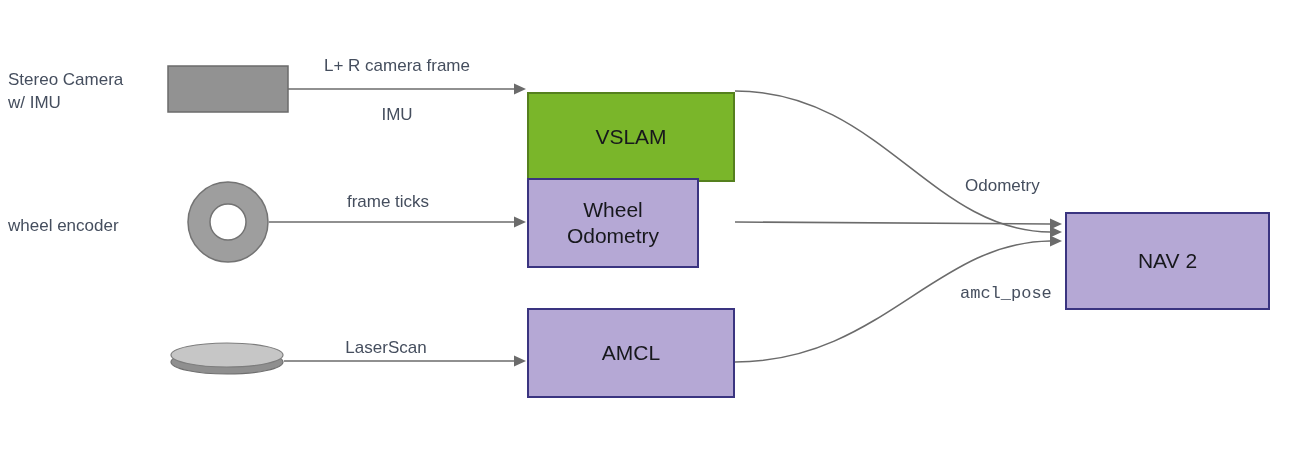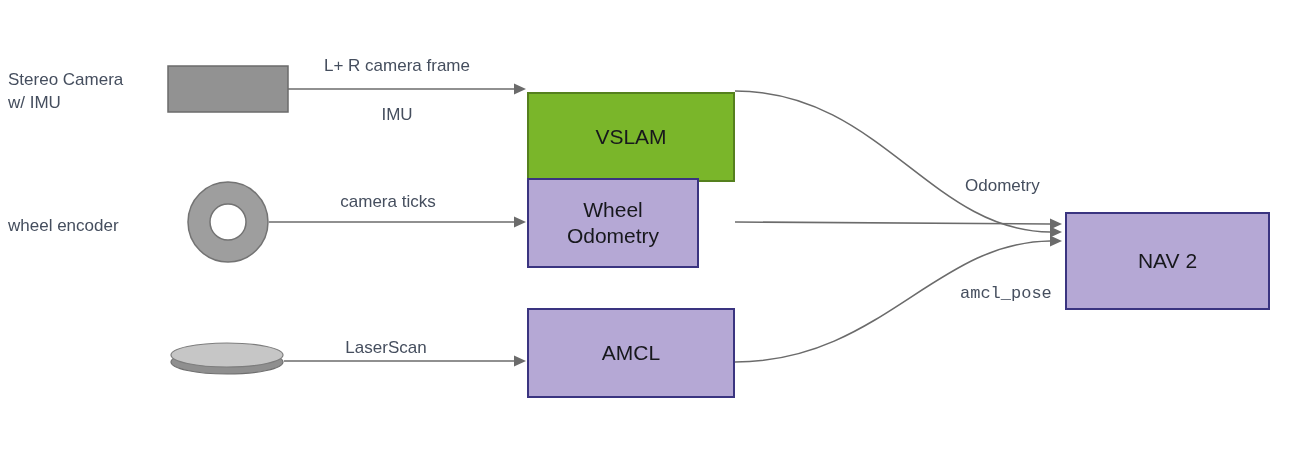--- a/index.html
+++ b/index.html
@@ -125,21 +125,21 @@
     <div>w/ IMU</div>
   </div>
 
   <div class="lbl right" style="left:8px; top:214px; width:144px;">wheel encoder</div>
 
 
   <div class="lbl center" style="left:307px; top:54px; width:180px;">L+ R camera frame</div>
 
   <div class="lbl center" style="left:307px; top:103px; width:180px;">IMU</div>
 
-  <div class="lbl center" style="left:300px; top:190px; width:176px;">camera ticks</div>
+  <div class="lbl center" style="left:300px; top:190px; width:176px;">frame ticks</div>
 
   <div class="lbl center" style="left:298px; top:336px; width:176px;">LaserScan</div>
 
   <div class="lbl" style="left:965px; top:174px;">Odometry</div>
 
   <div class="lbl" style="left:960px; top:282px;font-family:Liberation Mono, monospace;">amcl_pose</div>
 
 </div>
 
 </body></html>

